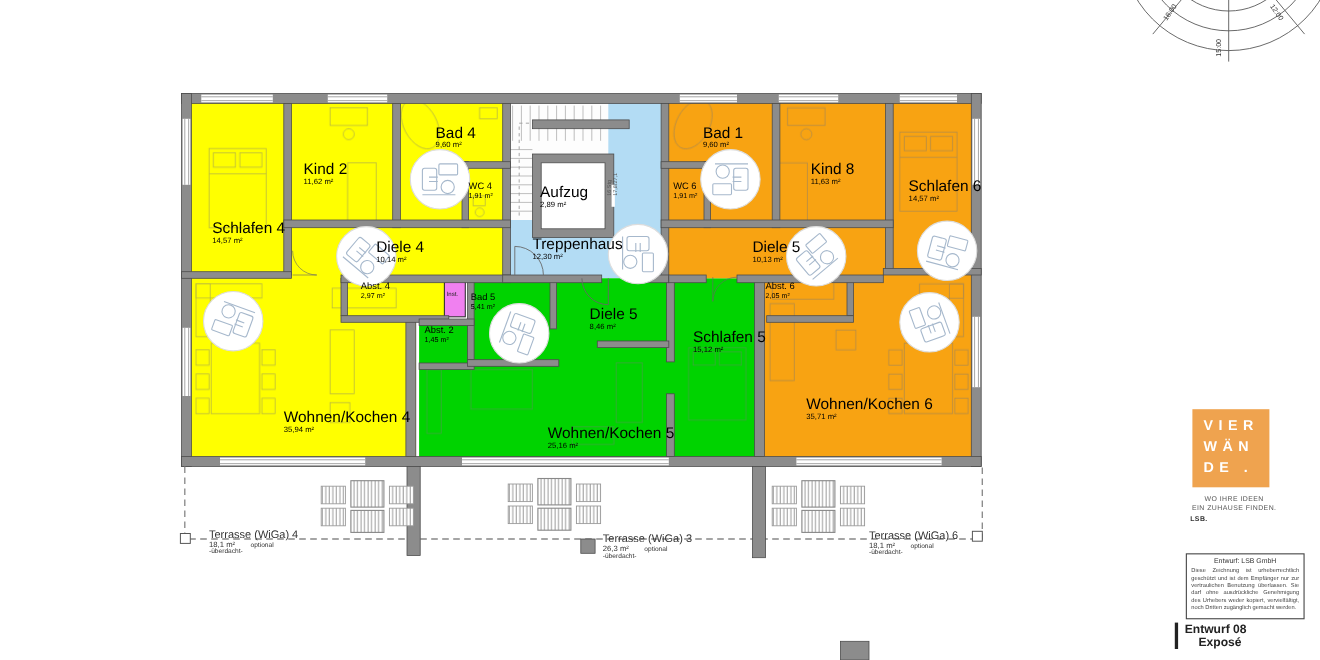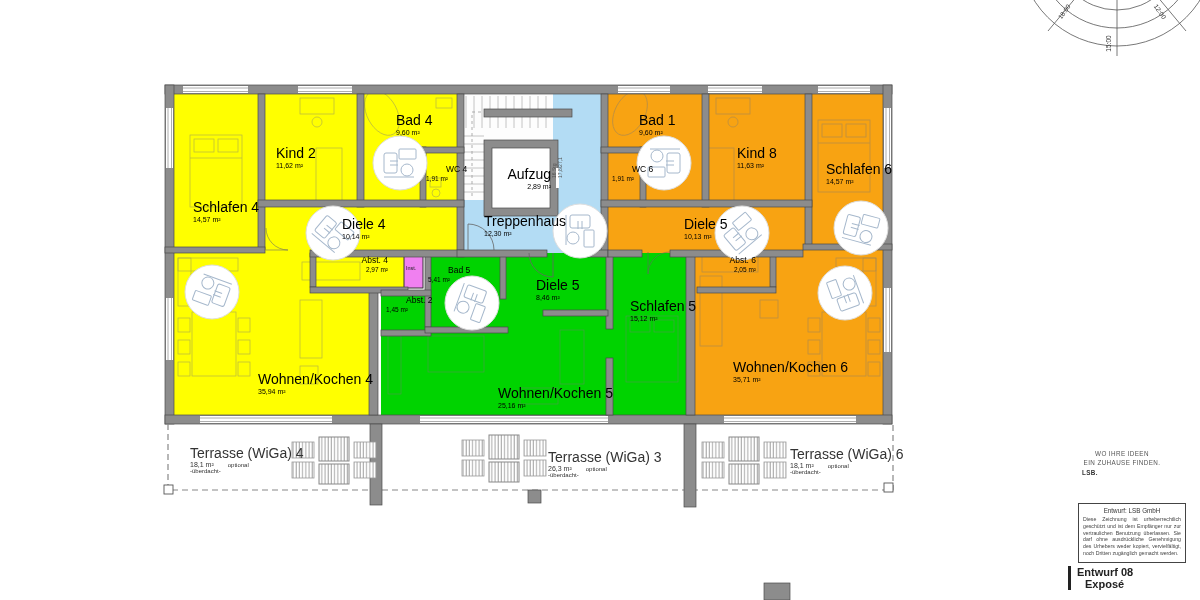--- a/index.html
+++ b/index.html
@@ -2,48 +2,48 @@
 <html><head>
 <meta charset="utf-8">
 <style>
   html,body{margin:0;padding:0;background:#fff;}
   #canvas{position:relative;width:1200px;height:600px;overflow:hidden;background:#fff;
           font-family:"Liberation Sans",sans-serif;color:#111;}
   svg{position:absolute;left:0;top:0;}
   .rlabel{position:absolute;line-height:1.12;color:#000;white-space:nowrap;z-index:5;}
   .rlabel .nm{display:block;font-size:14px;}
   .rlabel .ar{display:block;font-size:7px;}
-  .rlabel.sm .nm{font-size:8.5px;margin-left:20px;}
+  .rlabel.sm .nm{font-size:8.5px;}
   .rlabel.sm .ar{font-size:6.5px;}
-  .rlabel.ctr{text-align:right;width:60px;}
+  .rlabel.ctr{text-align:left;width:60px;}
   .shaft-label{position:absolute;font-size:5.5px;z-index:6;color:#222;}
   .stairs-note{position:absolute;left:552px;top:178px;font-size:5px;color:#555;
                transform:rotate(-90deg);transform-origin:left top;line-height:1.1;z-index:6;}
   .stairs-note span{display:block;}
   .tlabel{position:absolute;z-index:5;color:#333;}
-  .tlabel .nm{display:block;font-size:14px;}
+  .tlabel .nm{display:block;font-size:10px;margin-top:36px;}
   .tlabel .row{display:flex;gap:14px;align-items:baseline;}
   .tlabel .ar{font-size:7px;}
   .tlabel .opt{font-size:6px;}
   .tlabel .note{display:block;font-size:6px;}
   .sun-label{position:absolute;font-size:6.5px;color:#333;z-index:4;}
   
   .logo{position:absolute;left:1084px;top:372px;width:70px;height:71px;background:#EFA34F;
         color:#fff;font-weight:bold;font-size:13px;letter-spacing:5px;line-height:1.45;
         padding:6px 0 0 10px;box-sizing:border-box;z-index:5;}
   .logo span{display:block;}
   .tagline{position:absolute;left:1072px;top:449px;width:100px;text-align:center;
            font-size:6.3px;color:#555;letter-spacing:.4px;line-height:1.5;z-index:5;}
   .tagline .lsb{display:block;text-align:left;padding-left:10px;font-weight:bold;color:#333;}
   .disclaimer{position:absolute;left:1078px;top:503px;width:108px;height:60px;
               border:1px solid #444;background:#fff;padding:3px 4px;box-sizing:border-box;z-index:5;}
   .disclaimer .ttl{display:block;text-align:center;font-size:6.3px;color:#333;margin-bottom:2px;}
   .disclaimer .bd{display:block;font-size:5.2px;line-height:1.3;color:#444;text-align:justify;}
   .titleblock{position:absolute;left:1068px;top:566px;border-left:3px solid #222;
-              padding-left:6px;z-index:5;}
+              padding-left:6px;z-index:5;text-align:center;}
   .titleblock .l1{display:block;font-size:11px;font-weight:bold;color:#222;}
   .titleblock .l2{display:block;font-size:11px;font-weight:bold;color:#222;padding-left:8px;}
 </style>
 </head>
 <body>
 
 <div id="canvas">
 
 <svg width="1200" height="600" viewBox="0 0 1200 600">
   <defs>
@@ -444,20 +444,25 @@
         <span class="ar">18,1 m²</span>
         <span class="opt">optional</span>
       </div>
   <span class="note">-überdacht-</span>
 </div>
 
 <div class="sun-label" style="left:1056px;top:8px;transform:rotate(-55deg)">18:00</div>
 <div class="sun-label" style="left:1100px;top:40px;transform:rotate(-90deg)">15:00</div>
 <div class="sun-label" style="left:1152px;top:8px;transform:rotate(55deg)">12:00</div>
 
+<div class="logo">
+  <span>VIER</span>
+  <span>WÄN</span>
+  <span>DE .</span>
+</div>
 <div class="tagline">
   <span>WO IHRE IDEEN</span><br>
   <span>EIN ZUHAUSE FINDEN.</span>
   <span class="lsb">LSB.</span>
 </div>
 <div class="disclaimer">
   <span class="ttl">Entwurf: LSB GmbH</span>
   <span class="bd">Diese Zeichnung ist urheberrechtlich geschützt und ist dem Empfänger nur zur vertraulichen Benutzung überlassen. Sie darf ohne ausdrückliche Genehmigung des Urhebers weder kopiert, vervielfältigt, noch Dritten zugänglich gemacht werden.</span>
 </div>
 <div class="titleblock">

